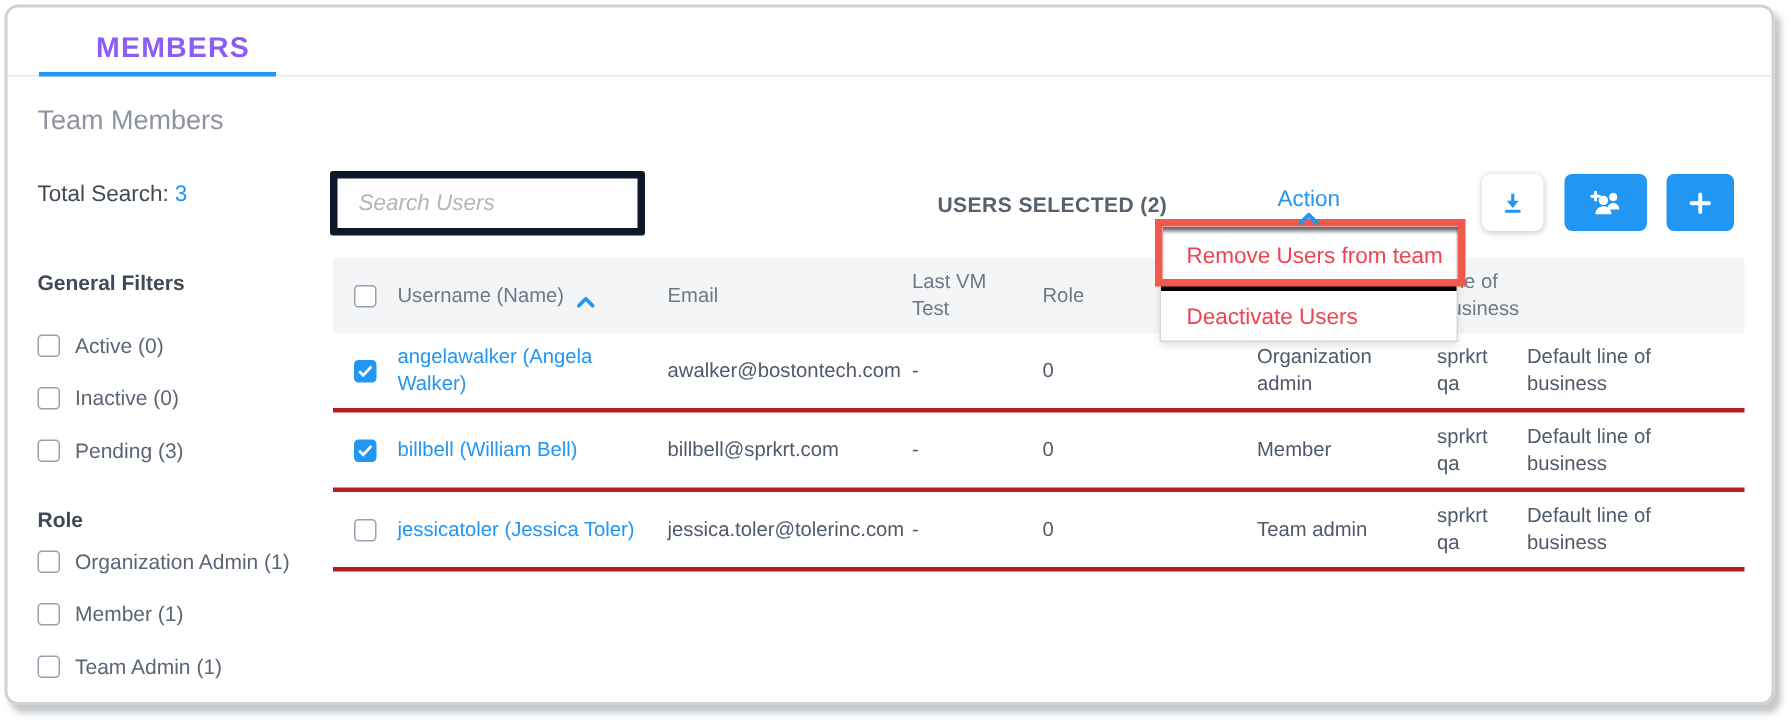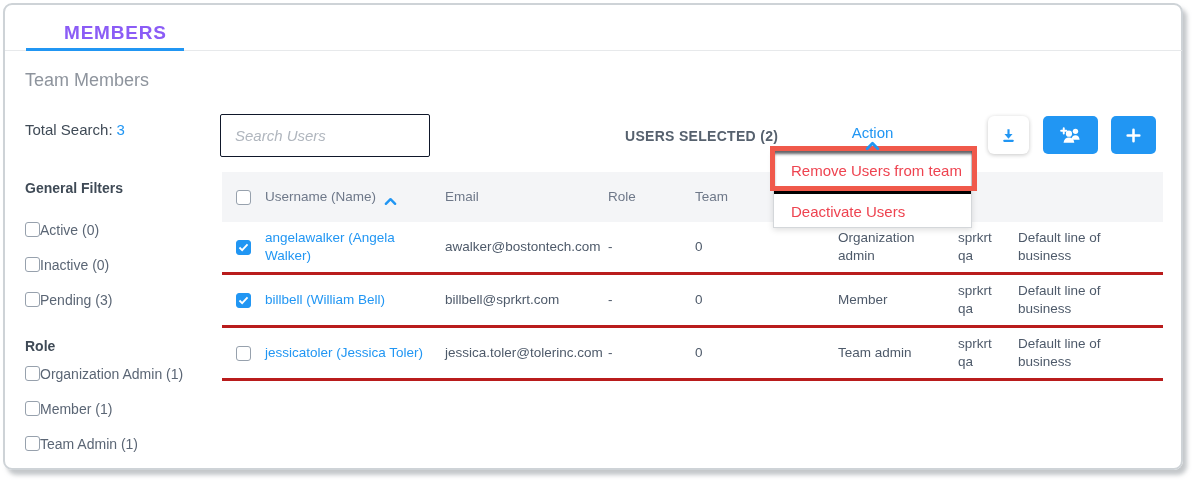--- a/index.html
+++ b/index.html
@@ -11,29 +11,29 @@
 
   .tabbar-divider { position:absolute; left:5px; top:50px; width:1177px; height:1px; background:#e7e9eb; z-index:1; }
   .tab-label { position:absolute; left:64px; top:22px; font-size:19px; font-weight:700; letter-spacing:.8px; color:#8b5cf6; z-index:2; }
   .tab-underline { position:absolute; left:26px; top:48px; width:158px; height:3px; background:#2196f3; z-index:2; }
 
   .sb { position:absolute; z-index:2; }
   .sb-title { left:25px; top:70px; font-size:18px; color:#8e949d; }
   .sb-total { left:25px; top:121px; font-size:15px; color:#3f4a56; }
   .sb-total .val { color:#2196f3; margin-left:4px; }
   .sb-sec-title { font-size:14px; font-weight:700; color:#3f4a56; }
-  .filter-row { display:flex; font-size:14px; color:#5b6675; height:16px; }
+  .filter-row { display:flex; align-items:center; gap:10px; font-size:14px; color:#5b6675; height:16px; }
 
   .checkbox { width:15px; height:15px; border:1.5px solid #97a1ad; border-radius:3px; background:#fff;
               display:inline-flex; align-items:center; justify-content:center; flex:0 0 auto; cursor:pointer; }
   .checkbox svg { display:none; }
   .checkbox.checked { background:#2196f3; border-color:#2196f3; }
   .checkbox.checked svg { display:block; }
 
-  .search-input { position:absolute; left:220px; top:114px; width:210px; height:43px; border:1px solid #0f172a;
+  .search-input { position:absolute; left:220px; top:114px; width:210px; height:43px; border:5px solid #0f172a;
                   border-radius:2px; padding:0 14px; font-size:15px; color:#3f4a56; outline:none; z-index:2;
                   font-family:"Liberation Sans", sans-serif; }
   .search-input::placeholder { font-style:italic; color:#b0b6be; }
 
   .users-selected { position:absolute; left:625px; top:128px; font-size:14px; font-weight:700; color:#56616e; letter-spacing:.3px; z-index:2; }
 
   .action-ctrl { position:absolute; left:775px; top:124px; width:195px; display:flex; justify-content:space-between;
                  align-items:center; z-index:12; cursor:pointer;flex-direction:column; }
   .action-ctrl .lbl { font-size:15px; color:#2196f3; }
 
@@ -140,20 +140,21 @@
     <div class="cell cell-check">
         <span class="checkbox"></span>
       </div>
     <div class="cell hdr-user">
       <span>Username (Name)</span>
       <svg width="13" height="9" viewBox="0 0 14 9">
           <polyline points="2,7 7,2 12,7" fill="none" stroke="#2196f3" stroke-width="2.6" stroke-linecap="round" stroke-linejoin="round"></polyline>
         </svg>
     </div>
     <div class="cell">Email</div>
+    <div class="cell">Last VM Test</div>
     <div class="cell">Role</div>
     <div class="cell">Team</div>
     <div class="cell">Line of Business</div>
   </div>
 
   <div class="trow tbody-row">
     <div class="cell cell-check">
         <span class="checkbox checked">
           <svg width="11" height="9" viewBox="0 0 12 10">
             <polyline points="1.5,5 4.5,8 10.5,1.5" fill="none" stroke="#fff" stroke-width="2"></polyline>

